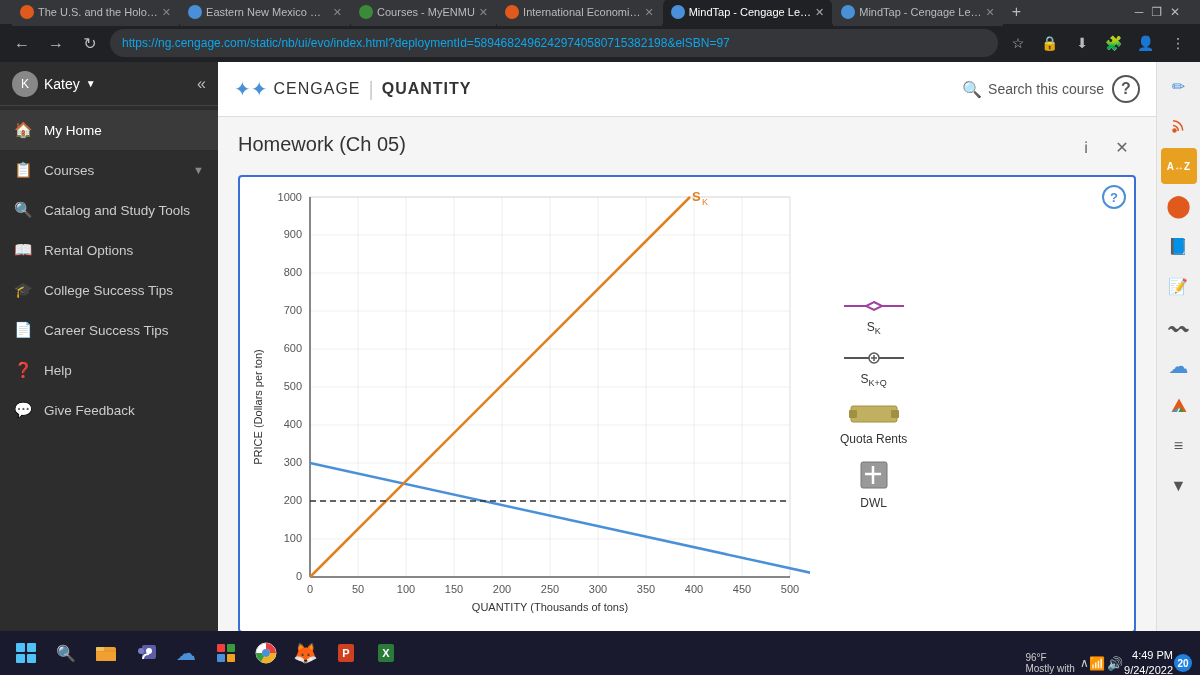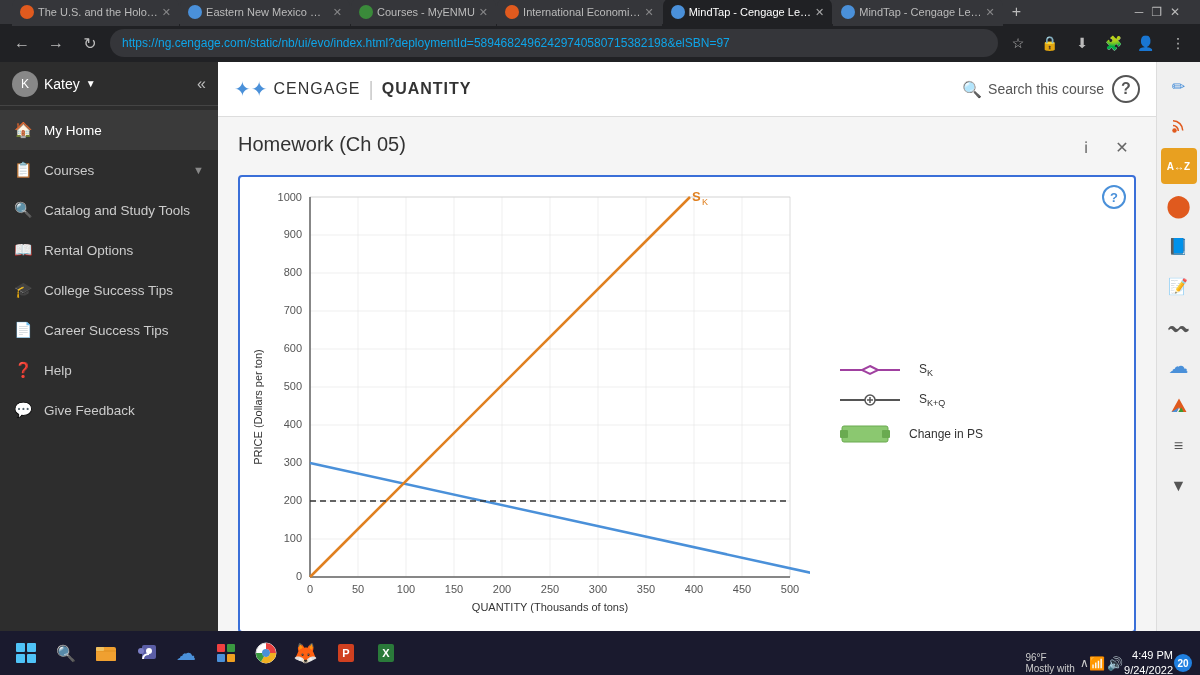--- a/index.html
+++ b/index.html
@@ -65,21 +65,21 @@
 
     
     .chart-container { background: #fff; border: 2px solid #3a6fd8; border-radius: 4px; padding: 10px; display: flex; gap: 20px; position: relative; }
     .help-badge { position: absolute; top: 8px; right: 8px; width: 24px; height: 24px; border-radius: 50%; border: 2px solid #4a90d9; color: #4a90d9; display: flex; align-items: center; justify-content: center; font-size: 13px; font-weight: bold; cursor: pointer; }
 
     
     .chart-svg-area { flex: 0 0 auto; }
 
     
     .chart-legend { display: flex; flex-direction: column; gap: 14px; padding: 10px 10px; justify-content: center; }
-    .legend-item { display: flex; flex-direction: row; align-items: center; gap: 19px; }
+    .legend-item { display: flex; flex-direction: column; align-items: center; gap: 6px; }
     .legend-line { display: flex; align-items: center; gap: 4px; }
     .legend-label { font-size: 12px; color: #333; text-align: center; }
     .legend-label sub { font-size: 9px; }
 
     
     .taskbar { background: #1a1a2e; height: 44px; display: flex; align-items: center; padding: 0 8px; gap: 6px; flex-shrink: 0; }
     .taskbar-start { width: 36px; height: 36px; display: flex; align-items: center; justify-content: center; cursor: pointer; }
     .taskbar-search { width: 32px; height: 32px; display: flex; align-items: center; justify-content: center; cursor: pointer; color: #fff; font-size: 16px; }
     .taskbar-apps { display: flex; gap: 4px; flex: 1; }
     .taskbar-app { width: 36px; height: 36px; display: flex; align-items: center; justify-content: center; cursor: pointer; border-radius: 4px; }
@@ -325,30 +325,38 @@
                 <circle cx="30" cy="8" r="5" fill="white" stroke="#555" stroke-width="1.5"></circle>
                 <line x1="27" y1="8" x2="33" y2="8" stroke="#555" stroke-width="1.5"></line>
                 <line x1="30" y1="5" x2="30" y2="11" stroke="#555" stroke-width="1.5"></line>
                 <line x1="35" y1="8" x2="60" y2="8" stroke="#555" stroke-width="2"></line>
               </svg>
             </div>
             <span class="legend-label">S<sub>K+Q</sub></span>
           </div>
 
 
+
           <div class="legend-item">
             <svg width="50" height="24">
-              <rect x="2" y="4" width="46" height="16" rx="2" fill="#8bc870" stroke="#6aaa50" stroke-width="1"></rect>
-              <rect x="0" y="8" width="8" height="8" rx="1" fill="#6aaa50"></rect>
-              <rect x="42" y="8" width="8" height="8" rx="1" fill="#6aaa50"></rect>
+              <rect x="2" y="4" width="46" height="16" rx="2" fill="#c0b060" stroke="#a09040" stroke-width="1"></rect>
+              <rect x="0" y="8" width="8" height="8" rx="1" fill="#a09040"></rect>
+              <rect x="42" y="8" width="8" height="8" rx="1" fill="#a09040"></rect>
             </svg>
-            <span class="legend-label">Change in PS</span>
+            <span class="legend-label">Quota Rents</span>
           </div>
 
-
+          <div class="legend-item">
+            <svg width="30" height="30">
+              <rect x="2" y="2" width="26" height="26" rx="2" fill="#999" stroke="#777" stroke-width="1"></rect>
+              <line x1="14" y1="6" x2="14" y2="24" stroke="white" stroke-width="2.5"></line>
+              <line x1="6" y1="14" x2="22" y2="14" stroke="white" stroke-width="2.5"></line>
+            </svg>
+            <span class="legend-label">DWL</span>
+          </div>
         </div>
       </div>
     </div>
   </div>
 
   <div class="right-toolbar">
     <div class="rt-icon rt-icon-pencil">✏</div>
     <div class="rt-icon" style="color:#e05a1e;font-size:18px;">
       <svg width="18" height="18" viewBox="0 0 24 24" fill="#e05a1e">
           <circle cx="6" cy="18" r="3"></circle>

